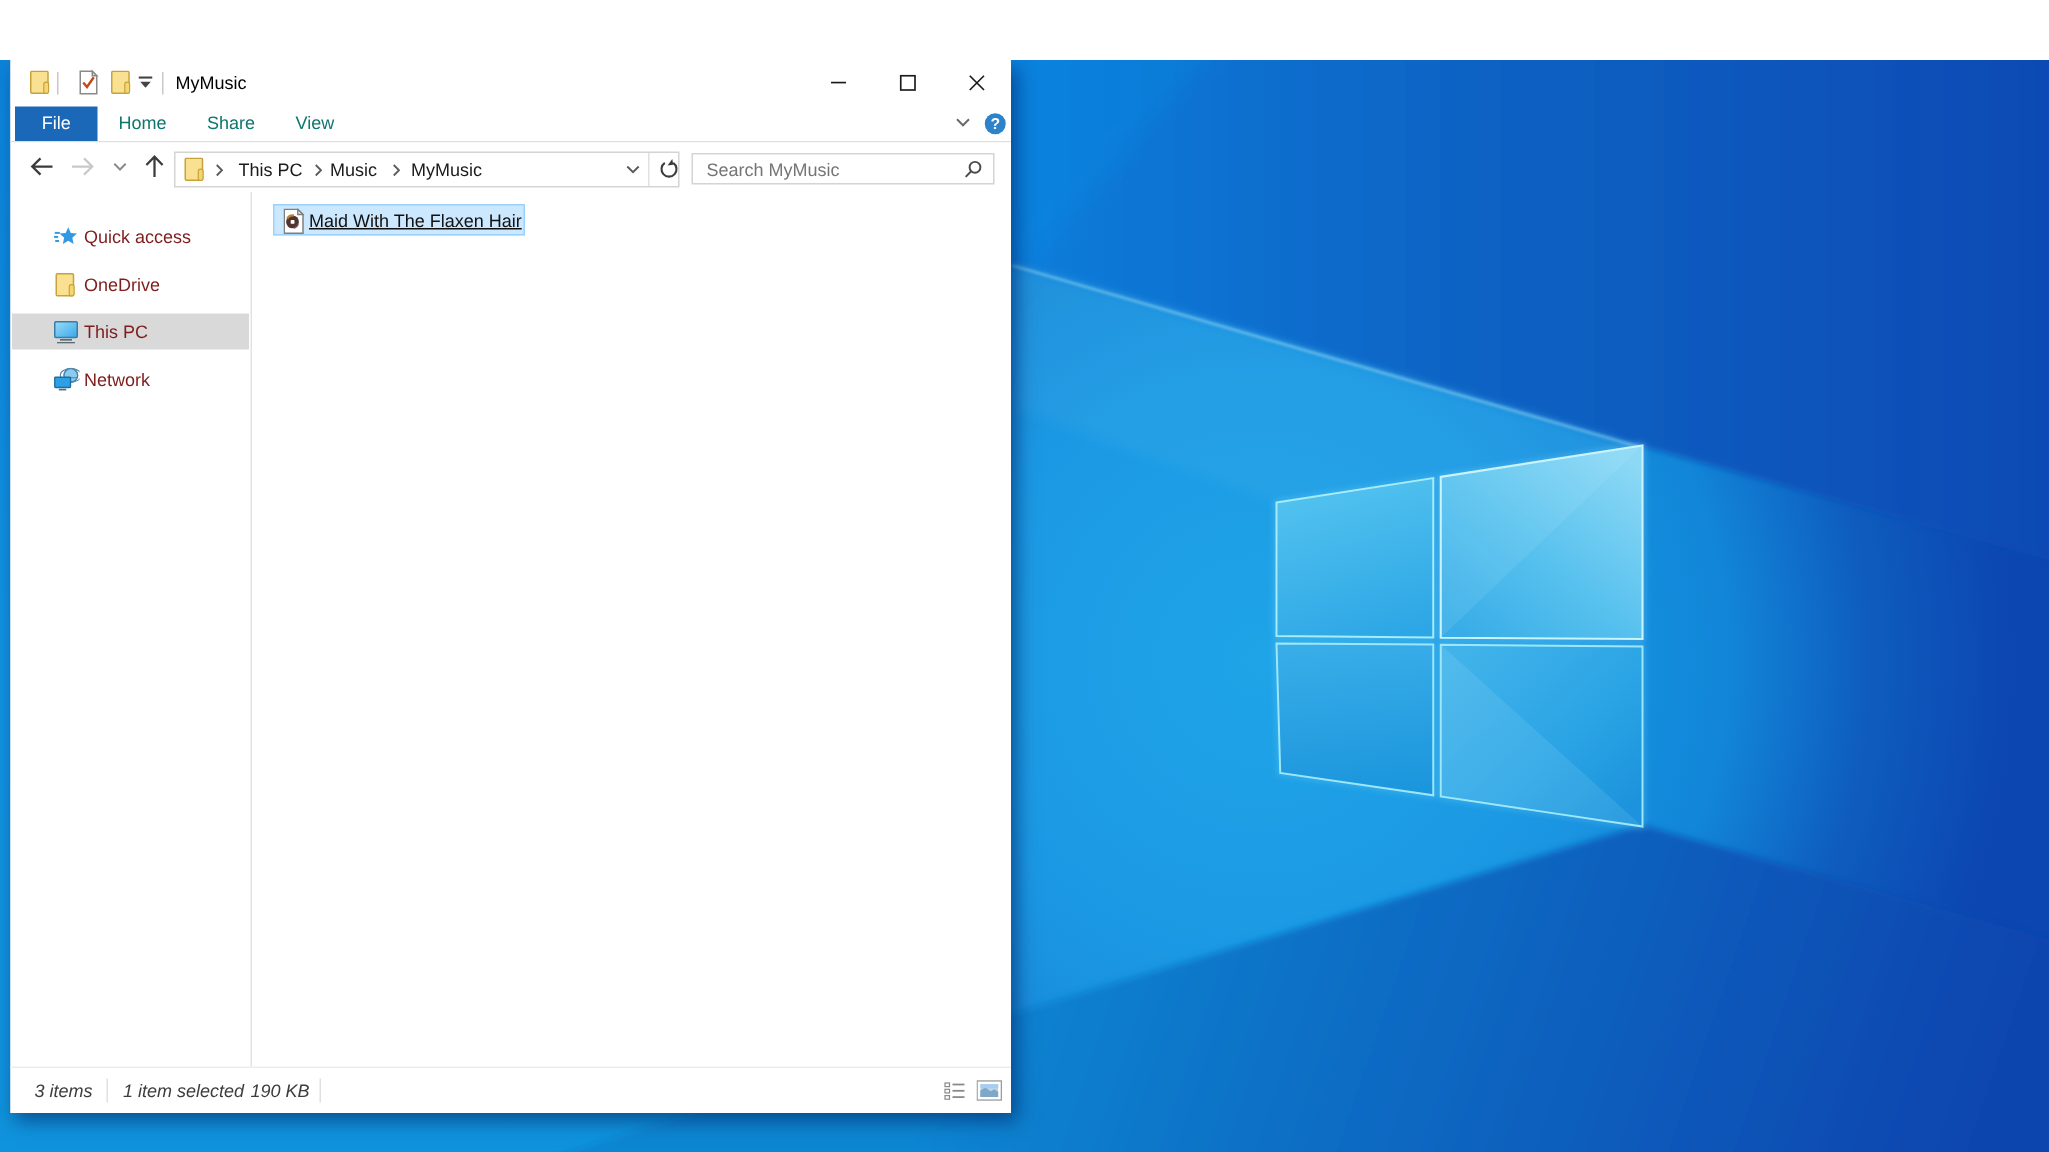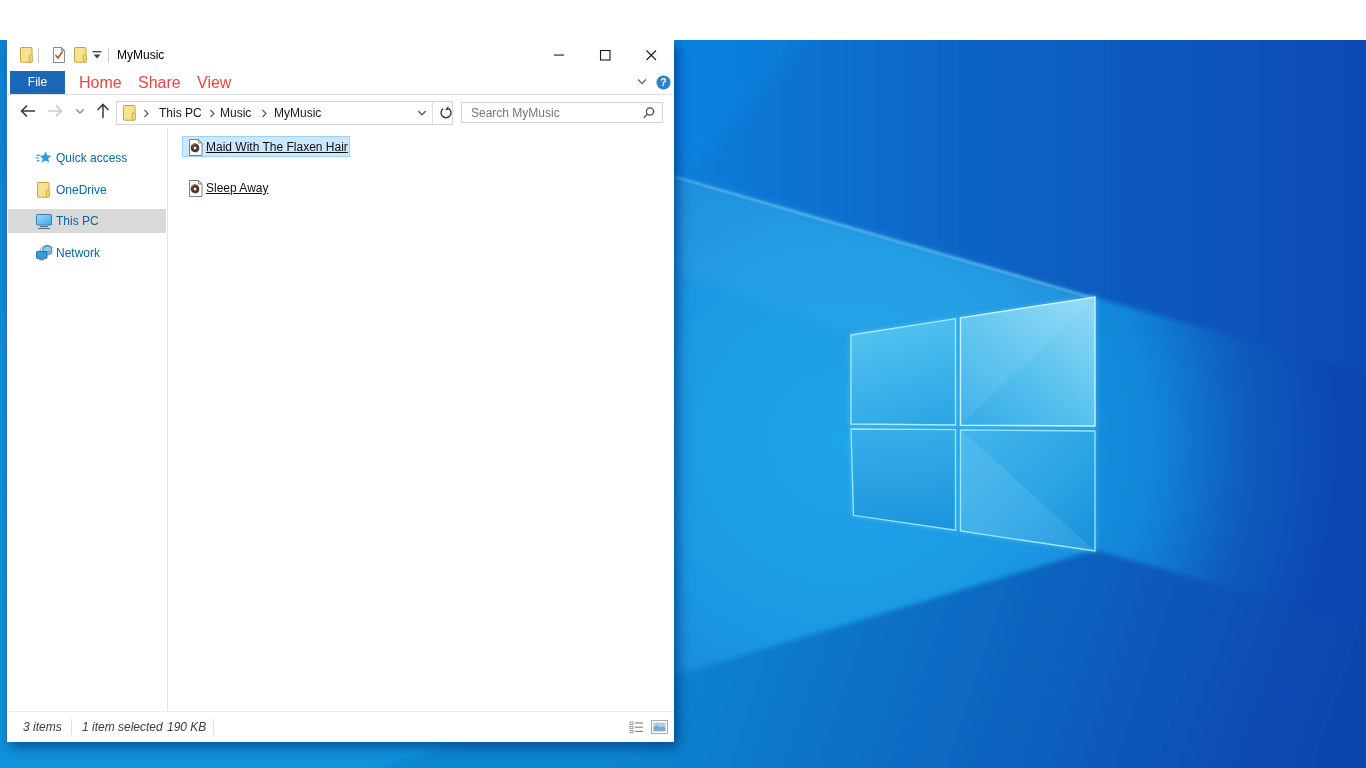--- a/index.html
+++ b/index.html
@@ -9,31 +9,31 @@
 .abs{position:absolute;}
 
 #titlebar{position:absolute;left:0;top:0;right:0;height:31px;background:#fff;}
 #title{position:absolute;left:110px;top:8px;font-size:12px;color:#000;}
 .qsep{position:absolute;top:8px;width:1px;height:15px;background:#c8c8c8;}
 
 .cap{position:absolute;top:0;width:46px;height:30px;}
 
 #tabrow{position:absolute;left:0;top:31px;right:0;height:23px;background:#fff;border-bottom:1px solid #e0e0e0;box-sizing:content-box;}
 #filetab{position:absolute;left:3px;top:0;width:55px;height:23px;background:#1c68b8;color:#fff;font-size:12px;text-align:center;line-height:23px;}
-.tab{position:absolute;top:0;height:23px;font-size:16px;color:#ef4444;line-height:23px;}
+.tab{position:absolute;top:0;height:23px;font-size:12px;color:#0f766e;line-height:23px;}
 
 #toolbar{position:absolute;left:0;top:55px;right:0;height:33px;background:#fff;}
 #addr{position:absolute;left:109px;top:6px;width:335px;height:22px;border:1px solid #d4d4d4;background:#fff;}
 #search{position:absolute;left:454px;top:7px;width:200px;height:19px;border:1px solid #d4d4d4;background:#fff;text-decoration:underline;}
 .crumb{font-size:12px;color:#1a1a1a;}
 
 #main{position:absolute;left:0;top:88px;right:0;bottom:30px;background:#fff;}
 #nav{position:absolute;left:0;top:0;width:160px;bottom:0;border-right:1px solid #e3e3e3;}
 .navitem{position:absolute;left:1px;width:158px;height:24px;}
-.navlbl{position:absolute;left:48px;top:5px;font-size:12px;color:#0369a1;}
+.navlbl{position:absolute;left:48px;top:5px;font-size:12px;color:#7f1d1d;}
 .navico{position:absolute;left:28px;top:4px;}
 #files{position:absolute;left:161px;top:0;right:0;bottom:0;}
 .frow{position:absolute;left:14px;height:21px;width:200px;}
 .flbl{position:absolute;left:37px;top:4px;font-size:12px;color:#111;white-space:nowrap;text-decoration:underline;}
 .fico{position:absolute;left:20px;top:2px;}
 
 #status{position:absolute;left:0;bottom:0;right:0;height:30px;border-top:1px solid #ececec;background:#fff;font-style:italic;}
 #status .st{position:absolute;top:8px;font-size:12px;color:#3d3d3d;white-space:nowrap;}
 .stsep{position:absolute;top:7px;width:1px;height:16px;background:#e0e0e0;}
 
@@ -254,26 +254,20 @@
     <div class="navlbl">Network</div>
    </div>
   </div>
   <div id="files">
    <div class="frow" style="top:8px;width:168px;background:#cce8ff;border:1px solid #99d1ff;box-sizing:border-box">
     <svg class="fico" style="left:6px" width="14" height="17" viewBox="0 0 14 17">
               <use href="#mus"></use>
             </svg>
     <div class="flbl" style="left:23px;top:3px">Maid With The Flaxen Hair</div>
    </div>
-   <div class="frow" style="top:50px">
-    <svg class="fico" style="left:7px" width="14" height="17" viewBox="0 0 14 17">
-              <use href="#mus"></use>
-            </svg>
-    <div class="flbl" style="left:24px;top:3px">Sleep Away</div>
-   </div>
   </div>
  </div>
  <div id="status">
   <div class="st" style="left:16px">3 items</div>
   <div class="stsep" style="left:64px"></div>
   <div class="st" style="left:75px">1 item selected</div>
   <div class="st" style="left:160px">190 KB</div>
   <div class="stsep" style="left:206px"></div>
   <svg class="abs" style="left:622px;top:9px" width="16" height="13" viewBox="0 0 16 13">
     <rect x="1" y="1" width="3" height="2.4" fill="none" stroke="#8a8a8a" stroke-width="0.8"></rect>

